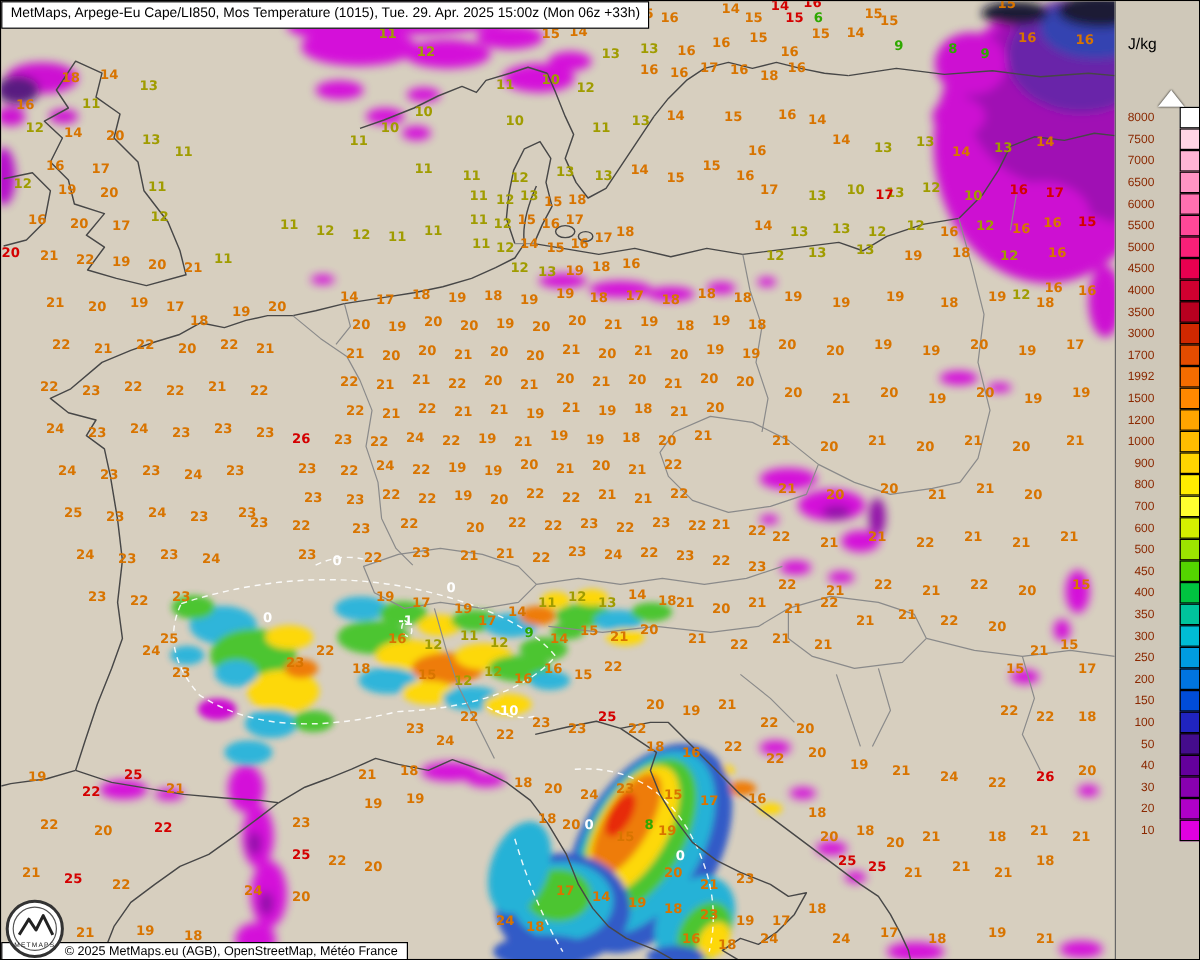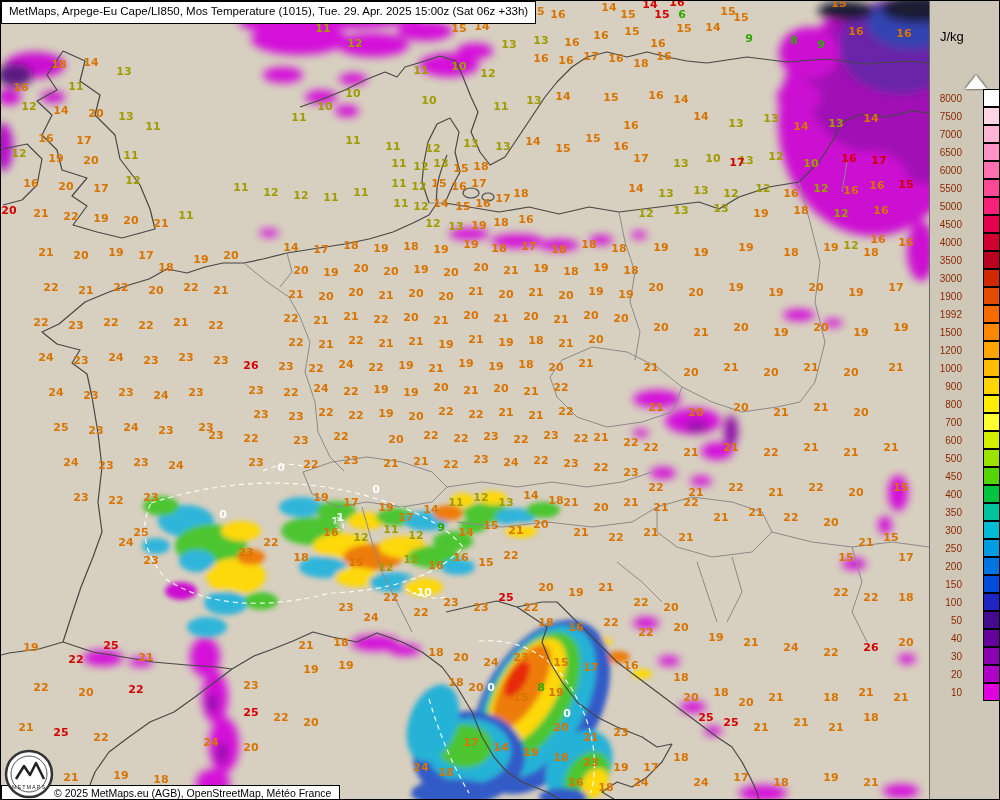--- a/index.html
+++ b/index.html
@@ -724,21 +724,21 @@
         <text x="650" y="770" class="station" fill="#d87400">17</text>
         <text x="700" y="785" class="station" fill="#d87400">24</text>
         <text x="740" y="780" class="station" fill="#d87400">17</text>
         <text x="780" y="785" class="station" fill="#d87400">18</text>
         <text x="830" y="780" class="station" fill="#d87400">19</text>
         <text x="870" y="785" class="station" fill="#d87400">21</text>
       </g>
   </svg>
 
   <div class="title-bar">
-    <span>MetMaps, Arpege-Eu Cape/LI850, Mos Temperature (1015), Tue. 29. Apr. 2025 15:00z (Sat 06z +33h)</span>
+    <span>MetMaps, Arpege-Eu Cape/LI850, Mos Temperature (1015), Tue. 29. Apr. 2025 15:00z (Mon 06z +33h)</span>
   </div>
 
   <div class="legend">
     <div class="legend-unit">J/kg</div>
     <div class="cb">
       <div class="cb-arrow"></div>
       <div id="cb-rows">
           <div class="cb-row">
             <div class="cb-label">8000</div>
             <div class="cb-cell" style="background: rgb(255, 255, 255);"></div>
@@ -777,21 +777,21 @@
           </div>
           <div class="cb-row">
             <div class="cb-label">3500</div>
             <div class="cb-cell" style="background: rgb(184, 0, 32);"></div>
           </div>
           <div class="cb-row">
             <div class="cb-label">3000</div>
             <div class="cb-cell" style="background: rgb(208, 40, 0);"></div>
           </div>
           <div class="cb-row">
-            <div class="cb-label">1900</div>
+            <div class="cb-label">1700</div>
             <div class="cb-cell" style="background: rgb(228, 76, 0);"></div>
           </div>
           <div class="cb-row">
             <div class="cb-label">1992</div>
             <div class="cb-cell" style="background: rgb(244, 108, 0);"></div>
           </div>
           <div class="cb-row">
             <div class="cb-label">1500</div>
             <div class="cb-cell" style="background: rgb(255, 136, 0);"></div>
           </div>

